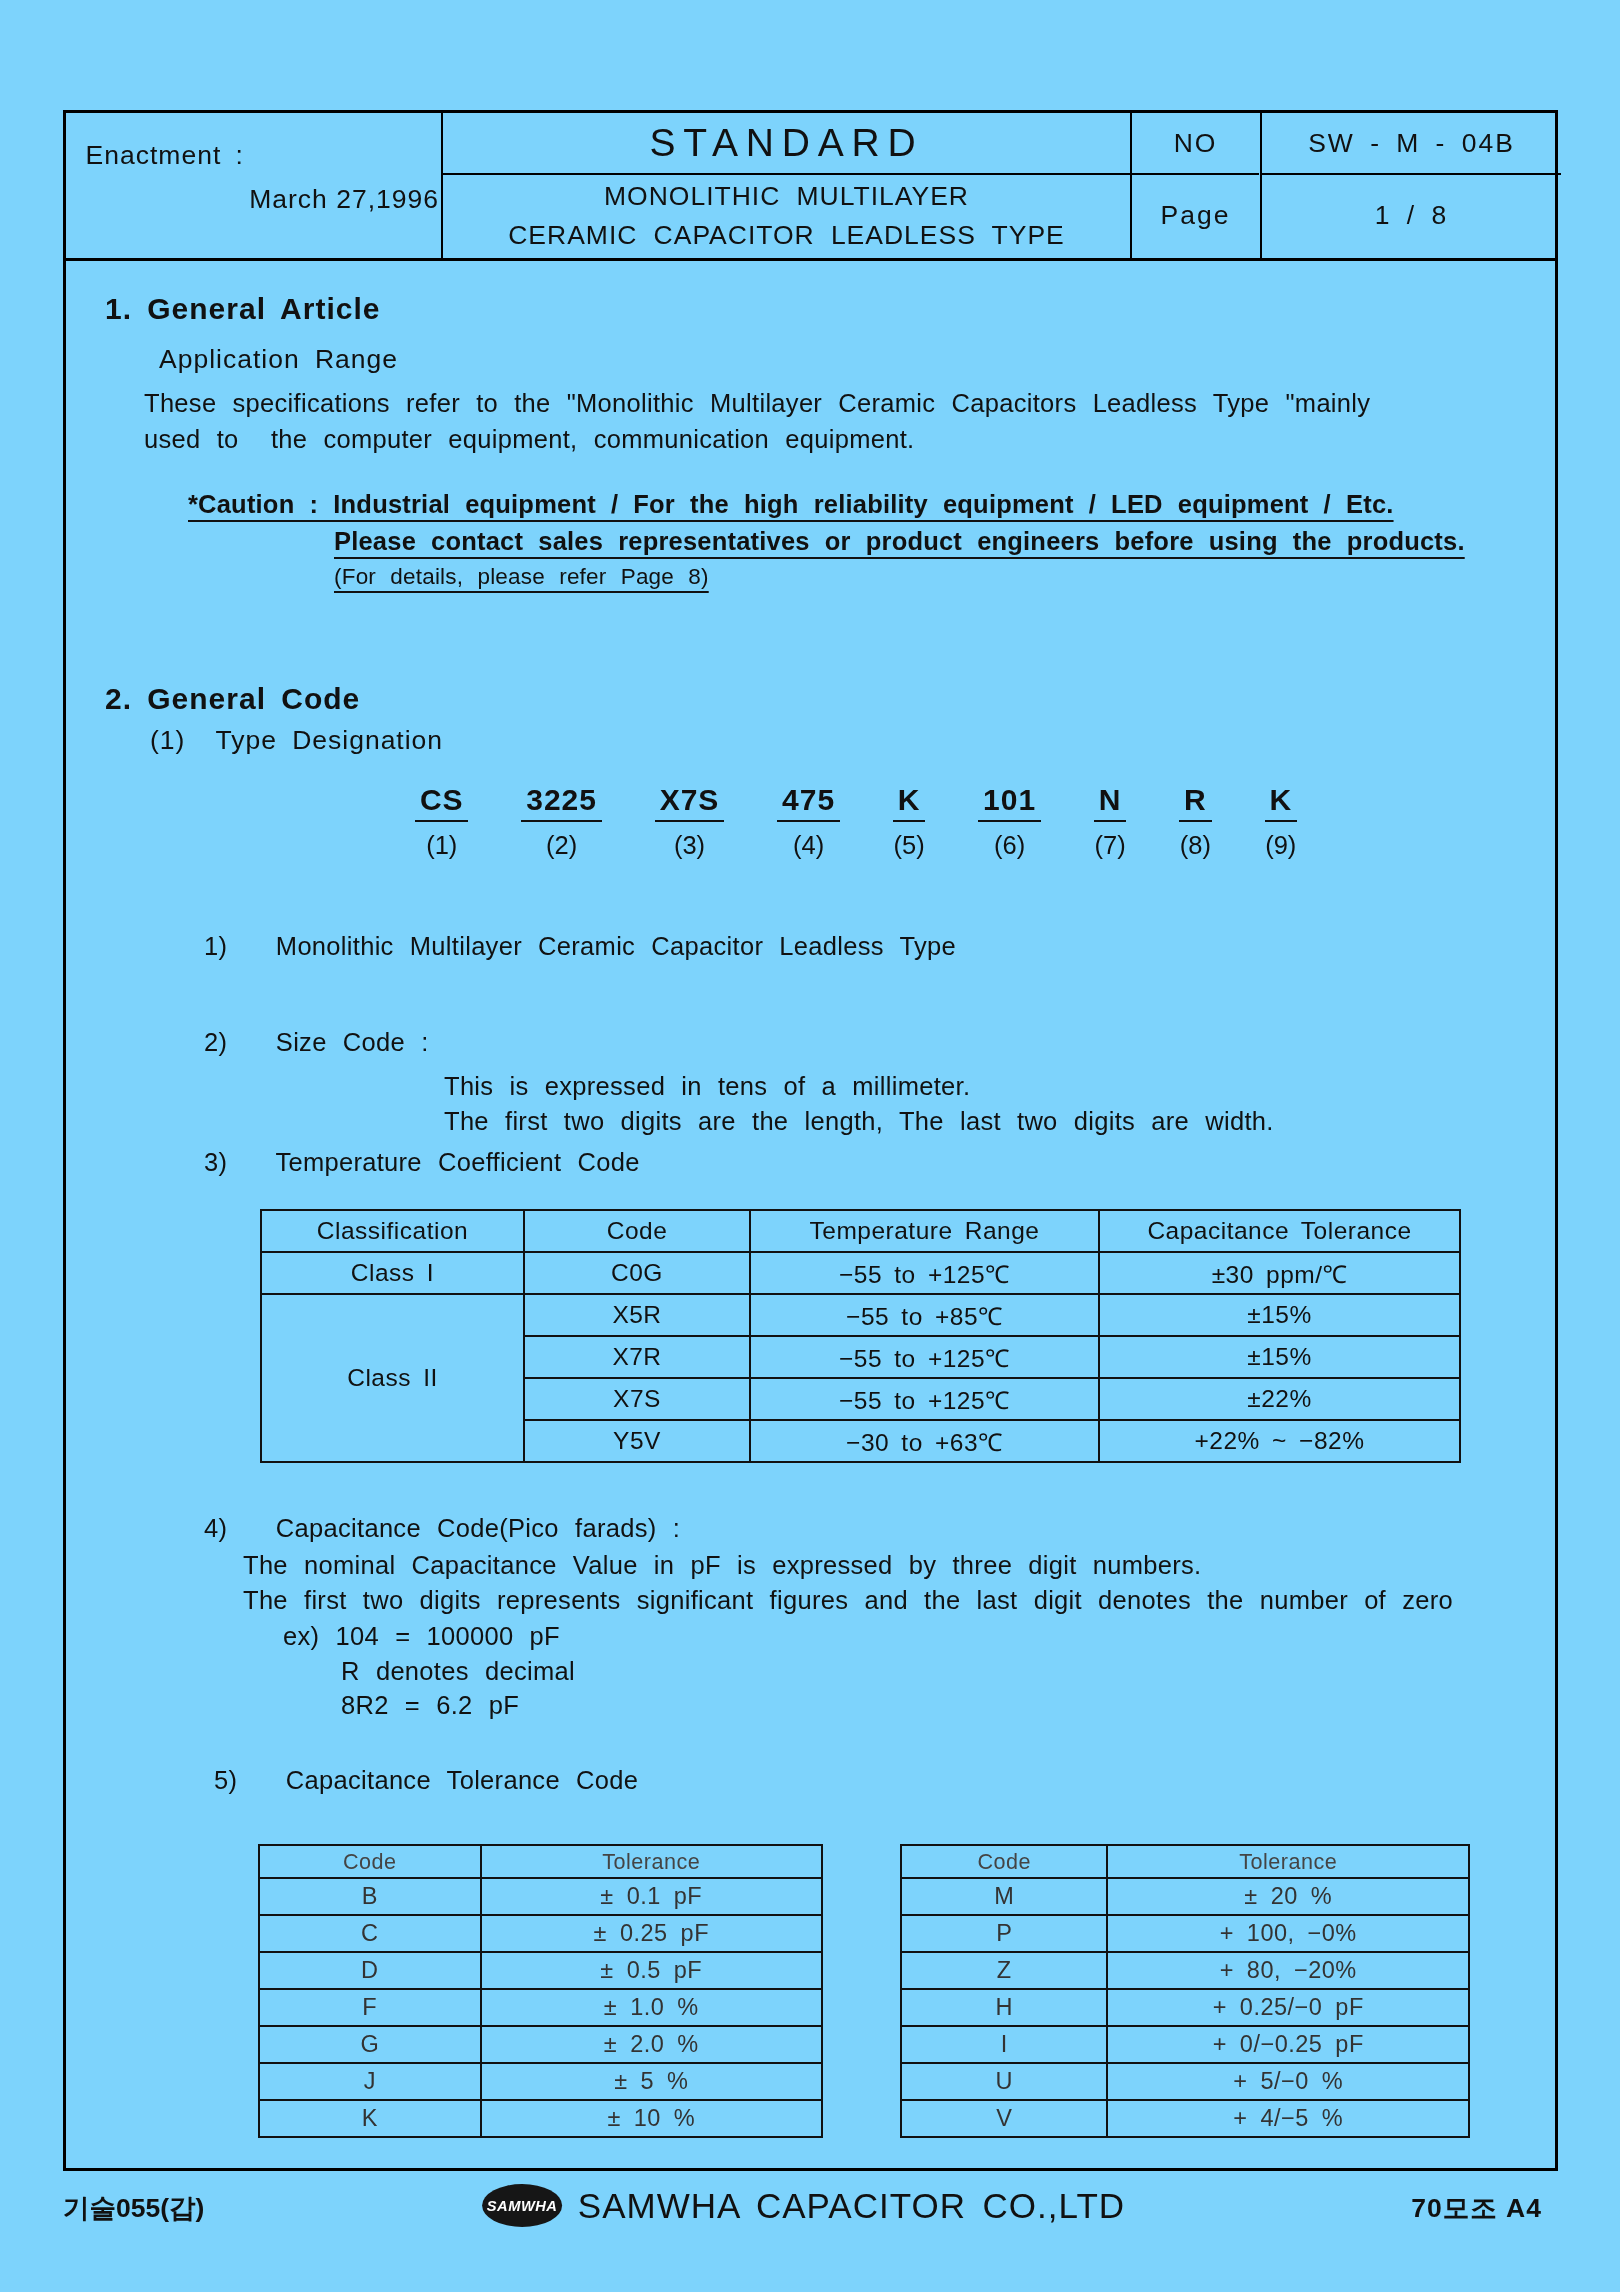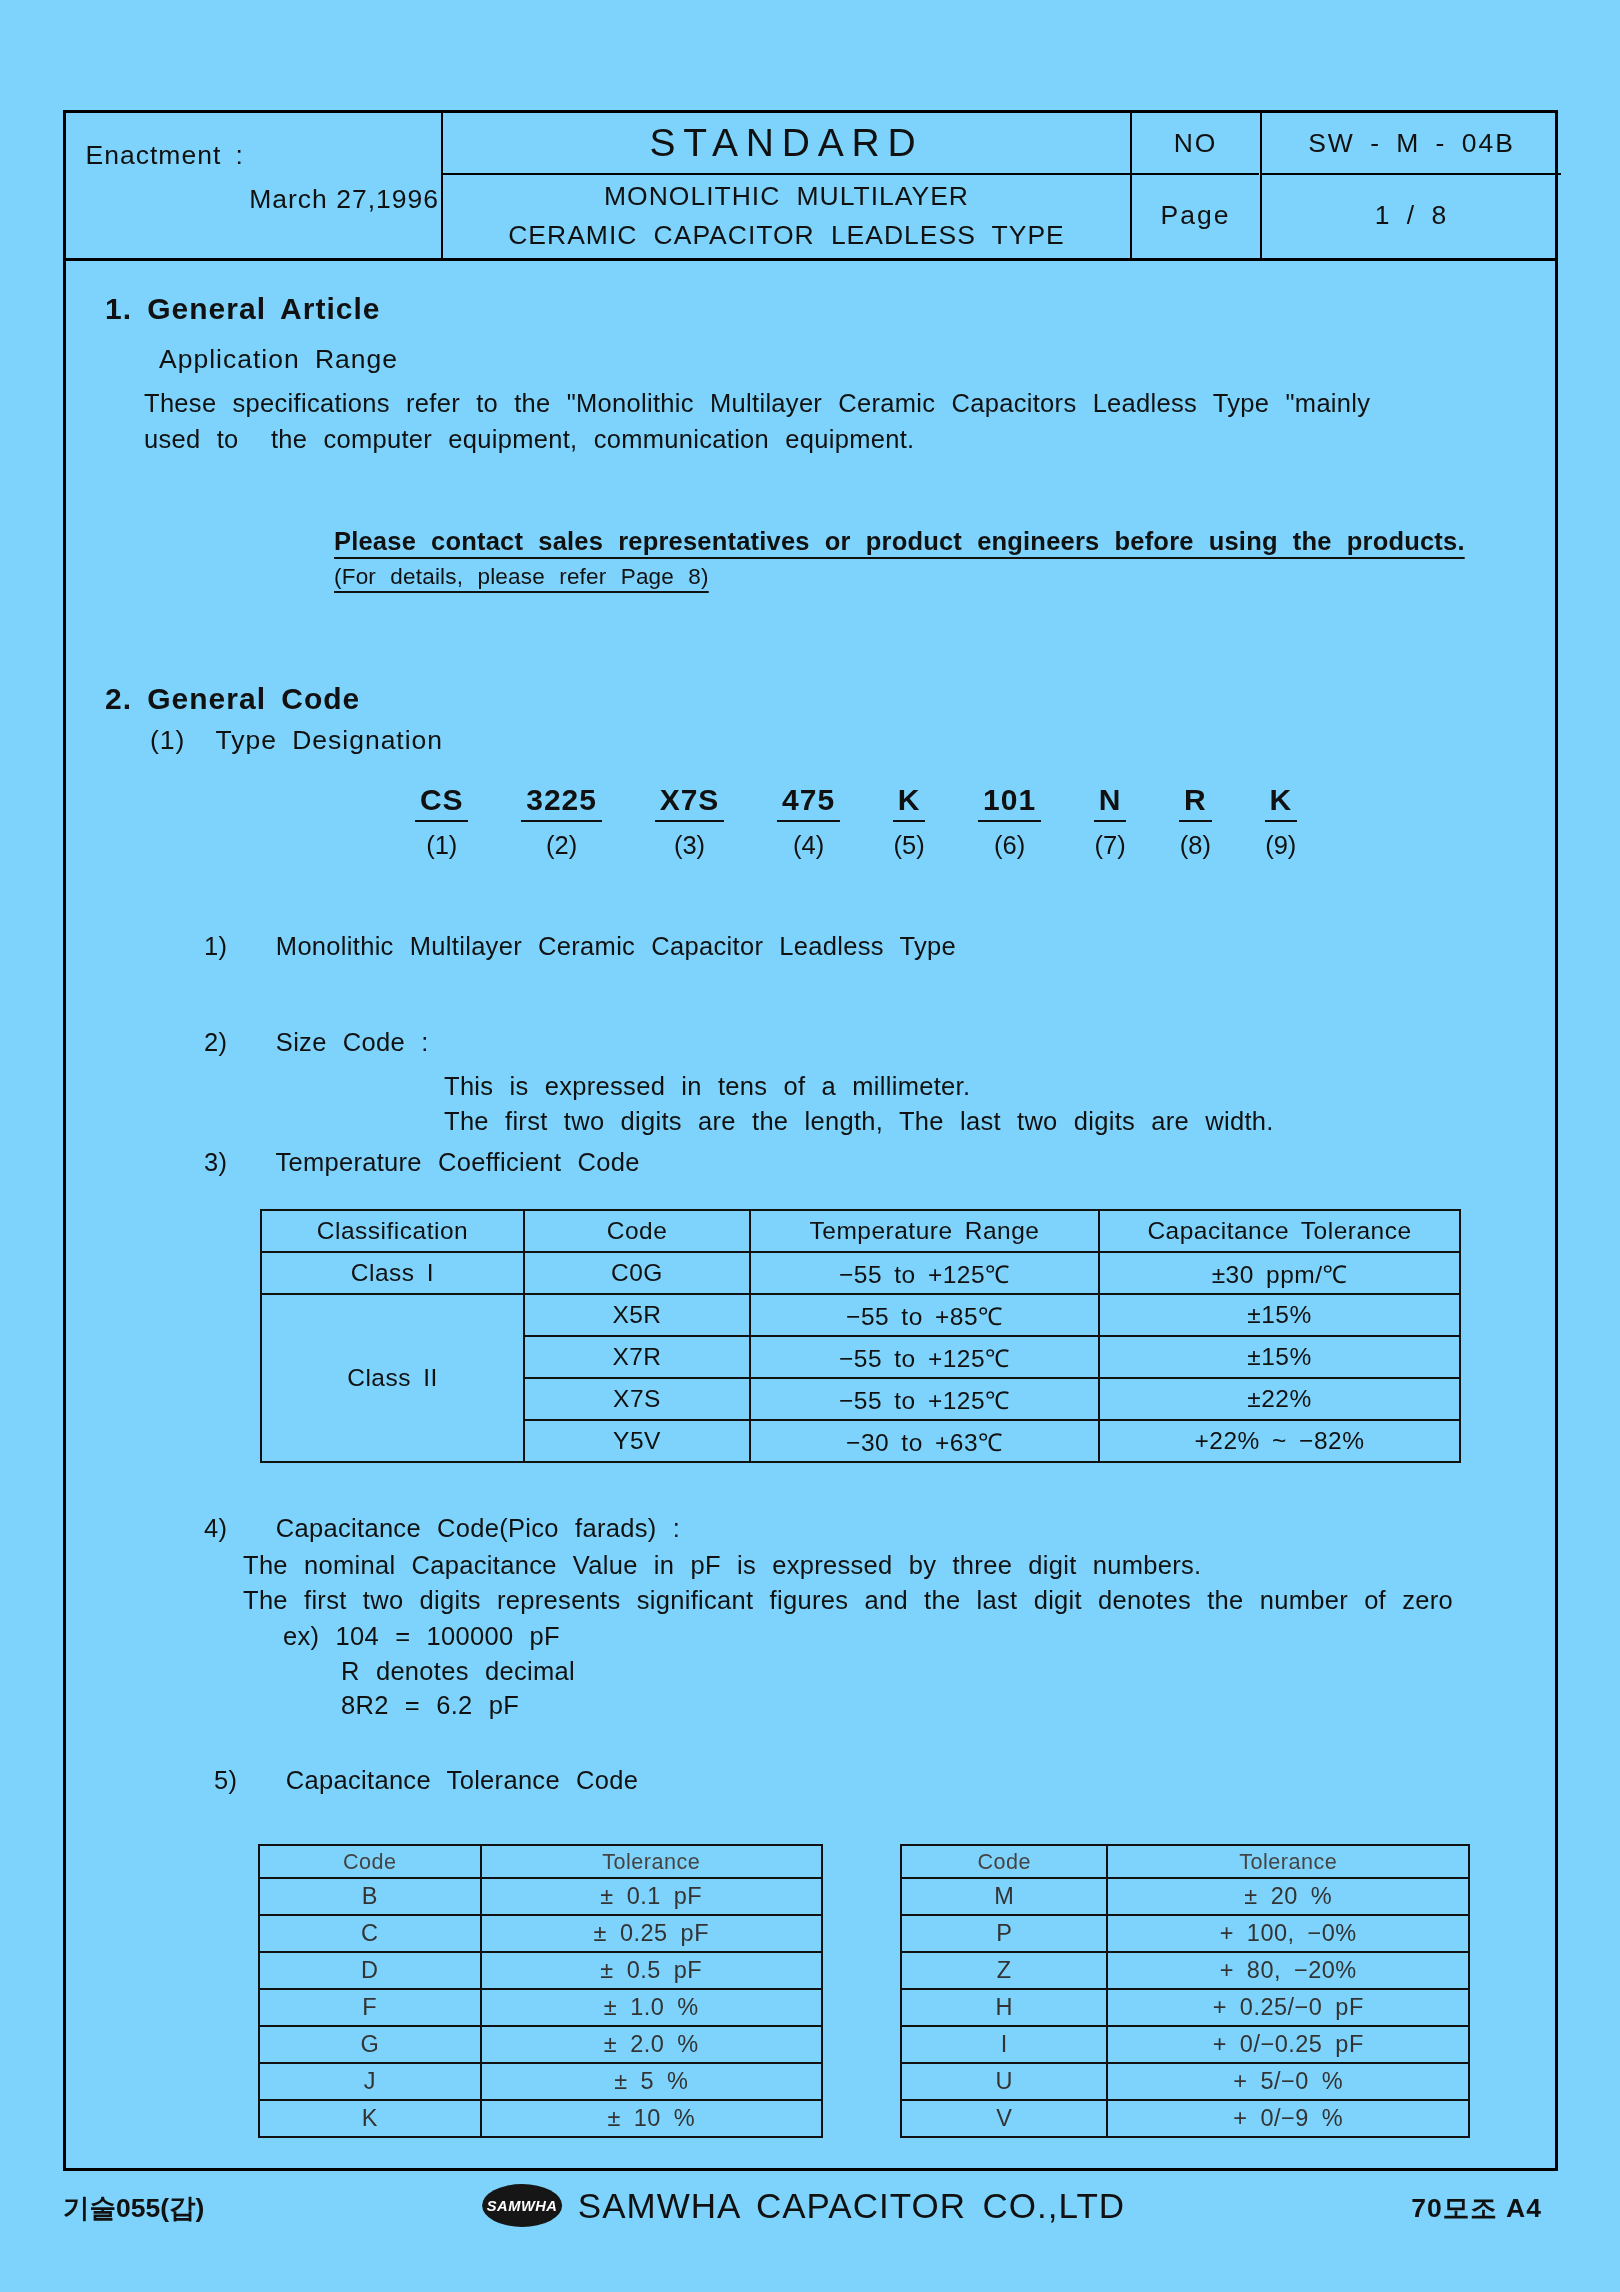--- a/index.html
+++ b/index.html
@@ -87,20 +87,21 @@
         <div class="cell">SW - M - 04B</div>
         <div class="cell">1 / 8</div>
       </div>
     </div>
 
     <div class="abs h1" style="left:39px;top:179px;">1. General Article</div>
     <div class="abs sub" style="left:93px;top:231px;">Application Range</div>
     <div class="abs body-t" style="left:78px;top:273px;">These specifications refer to the "Monolithic Multilayer Ceramic Capacitors Leadless Type "mainly</div>
     <div class="abs body-t" style="left:78px;top:309px;">used to  the computer equipment, communication equipment.</div>
 
+    <div class="abs caution" style="left:122px;top:377px;">*Caution : Industrial equipment / For the high reliability equipment / LED equipment / Etc.</div>
     <div class="abs caution" style="left:268px;top:414px;">Please contact sales representatives or product engineers before using the products.</div>
     <div class="abs caution caution-sm" style="left:268px;top:451px;">(For details, please refer Page 8)</div>
 
     <div class="abs h1" style="left:39px;top:569px;">2. General Code</div>
     <div class="abs sub" style="left:84px;top:612px;">(1)  Type Designation</div>
 
     <div class="desig">
       <div class="desig-item">
         <span class="desig-code">CS</span>
         <span class="desig-num">(1)</span>
@@ -256,21 +257,21 @@
       <tr>
             <td>I</td>
             <td>+ 0/−0.25 pF</td>
           </tr>
       <tr>
             <td>U</td>
             <td>+ 5/−0 %</td>
           </tr>
       <tr>
             <td>V</td>
-            <td>+ 0/−9 %</td>
+            <td>+ 4/−5 %</td>
           </tr>
     </tbody>
       </table>
 
   </div>
 
   <div class="footer-left">기술055(갑)</div>
   <div class="footer-center">
     <div class="logo">
         <span>SAMWHA</span>

